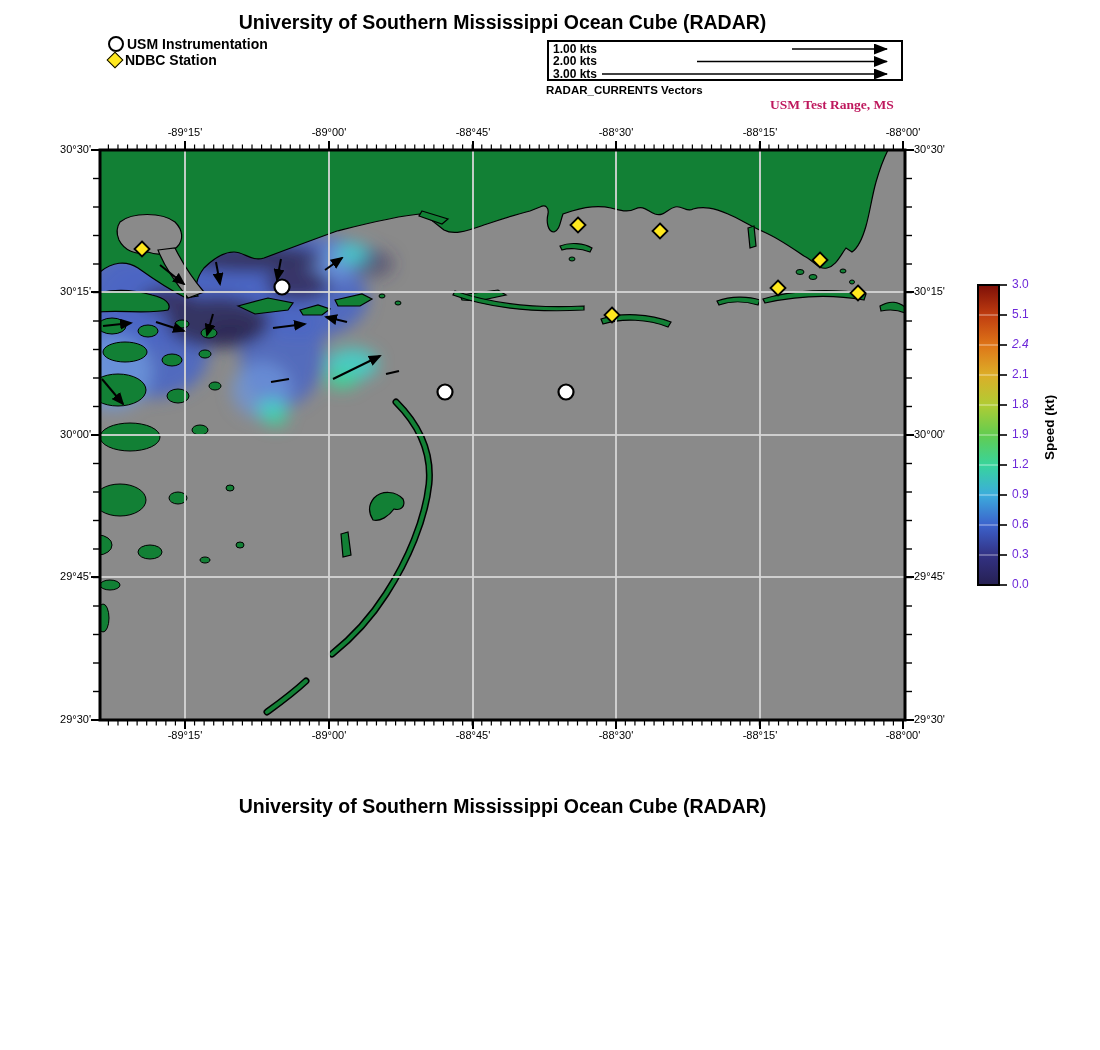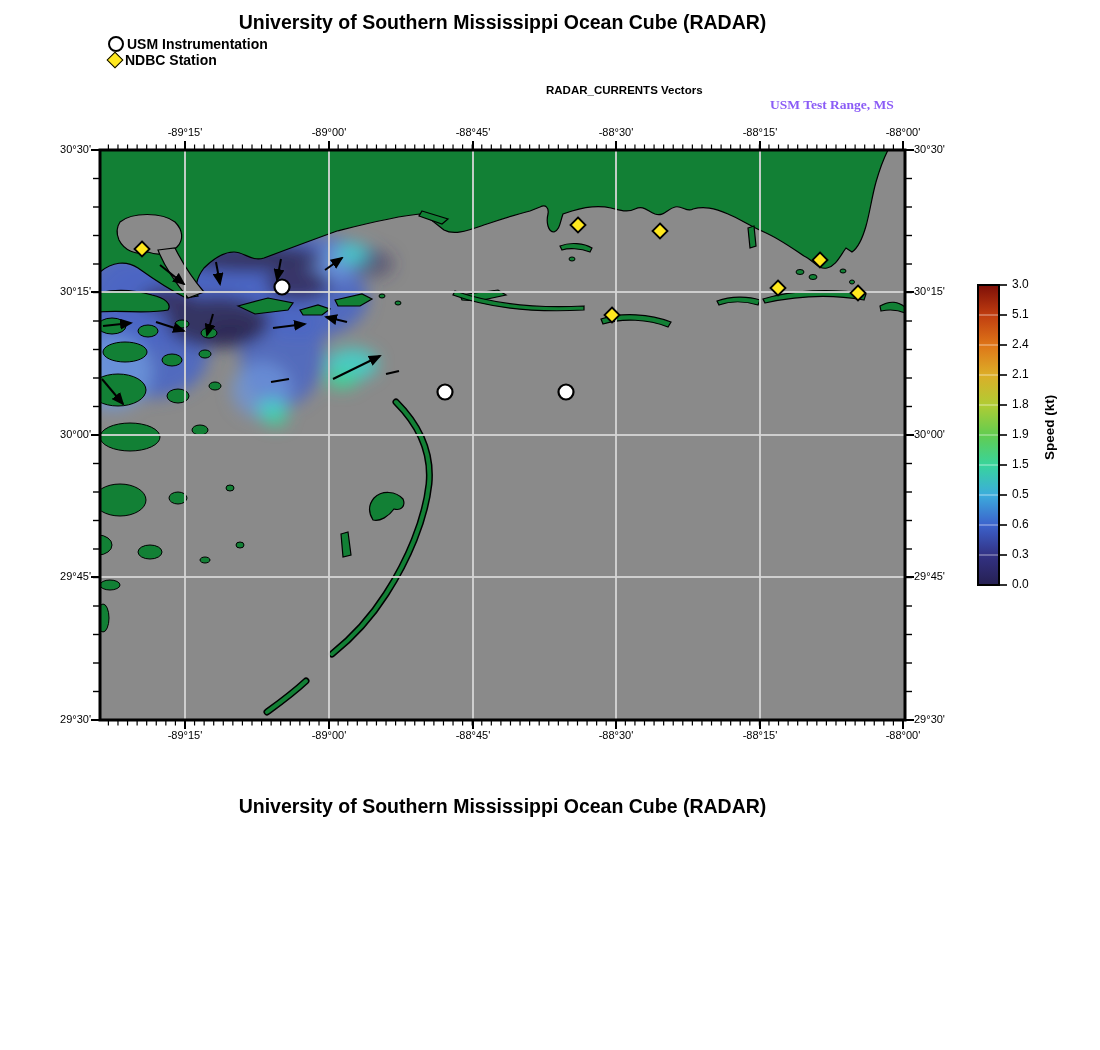--- a/index.html
+++ b/index.html
@@ -11,23 +11,23 @@
   .legend{left:108px;top:36px;}
   .legend-row{display:flex;align-items:center;height:16px;}
   .sym-circle{width:12px;height:12px;border:2px solid #000;border-radius:50%;background:#fff;margin-right:3px;}
   .sym-diamond{width:10px;height:10px;border:1.6px solid #000;background:#ffe81e;transform:rotate(45deg);margin:1px 4px 1px 1px;}
   .legend-label{font-size:14px;font-weight:bold;color:#000;}
   .vecbox{left:547px;top:40px;width:348px;height:36px;border:2.5px solid #000;background:#fff;padding:1px 0 0 4px;}
   .vecrow{font-size:12px;font-weight:bold;line-height:12.4px;color:#000;}
   .veccaption{left:546px;top:84px;font-size:11.5px;font-weight:bold;color:#000;text-align:right;}
   .subtitle{left:103px;top:95px;width:800px;text-align:center;
             font-family:"Liberation Serif",serif;font-size:17.5px;font-weight:bold;color:#000;}
-  .region{left:770px;top:97px;font-family:"Liberation Serif",serif;font-size:13.5px;font-weight:bold;color:#8b5cf6;}
+  .region{left:770px;top:97px;font-family:"Liberation Serif",serif;font-size:13.5px;font-weight:bold;color:#be185d;}
   .ticklabel{position:absolute;font-size:11px;color:#000;white-space:nowrap;}
-  .cblabel{position:absolute;font-size:12px;color:#000000;white-space:nowrap;text-align:center;}
+  .cblabel{position:absolute;font-size:12px;color:#6d28d9;white-space:nowrap;text-align:center;}
   .speedlabel{left:1020px;top:420px;width:0;height:0;}
   .speedlabel span{display:block;transform:rotate(-90deg);transform-origin:left top;
         position:absolute;left:22px;top:40px;font-size:13.5px;font-weight:bold;white-space:nowrap;}
   svg{position:absolute;left:0;top:0;}
 </style>
 </head>
 <body>
 
 <div class="page">
 
@@ -37,20 +37,30 @@
     <div class="legend-row">
       <div class="sym-circle"></div>
       <div class="legend-label">USM Instrumentation</div>
     </div>
     <div class="legend-row">
       <div class="sym-diamond"></div>
       <div class="legend-label">NDBC Station</div>
     </div>
   </div>
 
+  <div class="abs vecbox">
+    <div class="vecrow">1.00 kts</div>
+    <div class="vecrow">2.00 kts</div>
+    <div class="vecrow">3.00 kts</div>
+  <svg width="344" height="38" style="left: 0px; top: 0px;">
+        <line x1="243" y1="7" x2="338" y2="7" stroke="#000" stroke-width="1.4" marker-end="url(#vh)"></line>
+        <line x1="148" y1="19.5" x2="338" y2="19.5" stroke="#000" stroke-width="1.4" marker-end="url(#vh)"></line>
+        <line x1="53" y1="32" x2="338" y2="32" stroke="#000" stroke-width="1.4" marker-end="url(#vh)"></line>
+      </svg>
+    </div>
   <div class="abs veccaption">RADAR_CURRENTS Vectors</div>
 
   <div class="abs region">USM Test Range, MS</div>
 
   <svg id="mapsvg" width="1100" height="1050">
       <defs>
         <filter id="blur" x="-40%" y="-40%" width="180%" height="180%">
           <feGaussianBlur stdDeviation="8"></feGaussianBlur>
         </filter>
         <clipPath id="mapclip">
@@ -458,26 +468,26 @@
       <div class="ticklabel" style="top: 285px; left: 21px; width: 70px; text-align: right;">30°15'</div>
       <div class="ticklabel" style="top: 285px; left: 914px;">30°15'</div>
       <div class="ticklabel" style="top: 428px; left: 21px; width: 70px; text-align: right;">30°00'</div>
       <div class="ticklabel" style="top: 428px; left: 914px;">30°00'</div>
       <div class="ticklabel" style="top: 570px; left: 21px; width: 70px; text-align: right;">29°45'</div>
       <div class="ticklabel" style="top: 570px; left: 914px;">29°45'</div>
       <div class="ticklabel" style="top: 713px; left: 21px; width: 70px; text-align: right;">29°30'</div>
       <div class="ticklabel" style="top: 713px; left: 914px;">29°30'</div>
       <div class="cblabel" style="top: 277px; left: 1012px;">3.0</div>
       <div class="cblabel" style="top: 307px; left: 1012px;">5.1</div>
-      <div class="cblabel" style="top: 337px; left: 1012px;">2.4</div>
+      <div class="cblabel" style="top: 337px; left: 1012px; font-style: italic;">2.4</div>
       <div class="cblabel" style="top: 367px; left: 1012px;">2.1</div>
       <div class="cblabel" style="top: 397px; left: 1012px;">1.8</div>
       <div class="cblabel" style="top: 427px; left: 1012px;">1.9</div>
-      <div class="cblabel" style="top: 457px; left: 1012px;">1.5</div>
-      <div class="cblabel" style="top: 487px; left: 1012px;">0.5</div>
+      <div class="cblabel" style="top: 457px; left: 1012px;">1.2</div>
+      <div class="cblabel" style="top: 487px; left: 1012px;">0.9</div>
       <div class="cblabel" style="top: 517px; left: 1012px;">0.6</div>
       <div class="cblabel" style="top: 547px; left: 1012px;">0.3</div>
       <div class="cblabel" style="top: 577px; left: 1012px;">0.0</div>
     </div>
 
   <div class="abs speedlabel">
     <span>Speed (kt)</span>
   </div>
 
   <div class="abs footer-title">University of Southern Mississippi Ocean Cube (RADAR)</div>

